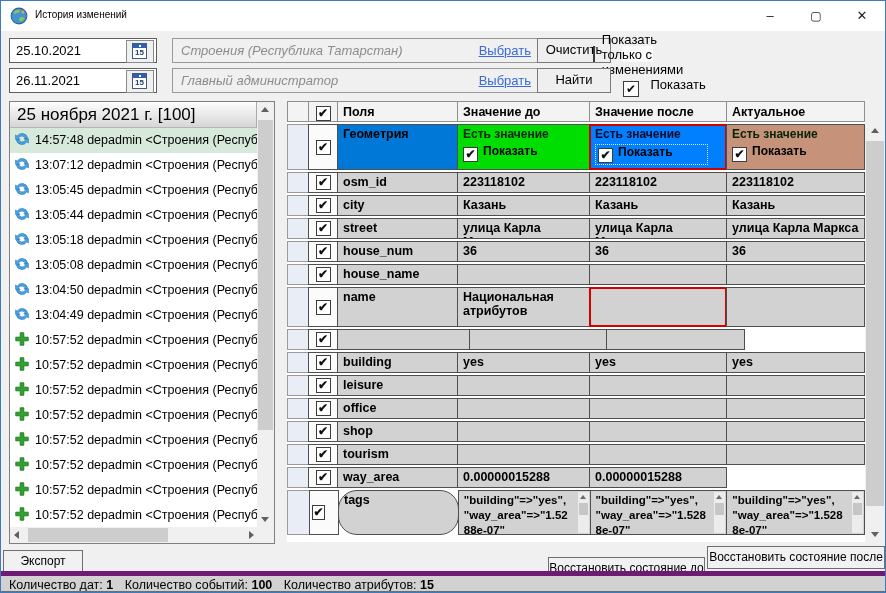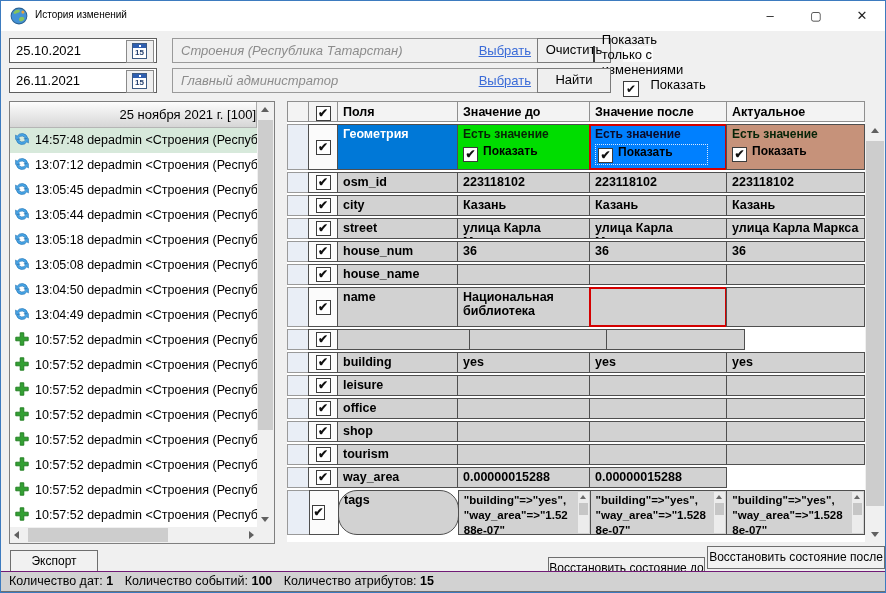--- a/index.html
+++ b/index.html
@@ -31,52 +31,52 @@
   .chkrow{left:622px;height:16px;}
   .chkrow.c1{top:45px;} .chkrow.c2{top:75px;}
   .cb{display:inline-block;width:14px;height:14px;border:1px solid #3c3c3c;background:#fff;box-sizing:content-box;
       vertical-align:-3px;text-align:center;line-height:14px;font-size:12px;color:#101010;}
   .cb.checked::before{content:"\2714";}
   .chklabel{margin-left:7px;font-size:13px;vertical-align:1px;}
   
   .events{left:8px;top:100px;width:266px;height:443px;border:1px solid #7f7f7f;background:#fff;box-sizing:border-box;}
   .ev-head{left:0;top:0;width:247px;height:26px;background:linear-gradient(#fdfdfd,#d6d6d6);
            border-right:1px solid #ababab;border-bottom:1px solid #b5b5b5;box-sizing:border-box;
-           font-size:13px;line-height:25px;padding-left:7px;text-align:right;}
+           font-size:17px;line-height:25px;padding-left:7px;}
   .ev-list{left:0;top:26px;width:247px;height:399px;overflow:hidden;}
   .ev-item{height:25px;line-height:25px;white-space:nowrap;overflow:hidden;padding-left:4px;font-size:12.5px;}
   .ev-item.selected{background:#d7e9db;}
   .ev-ic{display:inline-block;width:16px;height:16px;vertical-align:-3px;margin-right:5px;}
   .ev-vscroll{right:0;top:0;width:17px;height:425px;background:#f0f0f0;}
   .ev-hscroll{left:0;bottom:0;width:249px;height:16px;background:#f0f0f0;}
   .sb-btn{width:16px;height:16px;position:absolute;}
   .tri{position:absolute;width:0;height:0;border:4px solid transparent;}
   .tri.up{left:4px;top:5px;border-bottom:5px solid #606060;border-top:none;}
   .tri.down{left:4px;top:6px;border-top:5px solid #606060;border-bottom:none;}
   .tri.left{left:4px;top:4px;border-right:5px solid #606060;border-left:none;}
   .tri.right{left:6px;top:4px;border-left:5px solid #606060;border-right:none;}
   .ev-vthumb{left:1px;top:18px;width:15px;height:310px;background:#cdcdcd;}
   .ev-hthumb{left:18px;top:1px;width:140px;height:14px;background:#cdcdcd;}
   .corner{right:0;bottom:0;width:17px;height:16px;background:#f0f0f0;}
-  .export{left:9px;top:549px;width:88px;height:24px;border:1px solid #6e6e6e;background:#f1f1f1;
+  .export{left:2px;top:549px;width:80px;height:24px;border:1px solid #6e6e6e;background:#f1f1f1;
           text-align:center;line-height:22px;font-size:13px;box-sizing:border-box;}
   
   .grid{left:286px;top:100px;width:578px;height:441px;overflow:hidden;background:#fff;font-weight:bold;}
   .trow{display:flex;margin-top:2px;}
   .trow.hdr{margin-top:0;}
   .tc{box-sizing:border-box;border:1px solid #4f4f4f;background:#d2d2d2;padding:2px 5px;font-size:12.5px;
       overflow:hidden;margin-left:-1px;position:relative;}
   .trow .tc:first-child{margin-left:0;}
   .hdr .tc{background:#f3f3f3;border-color:#8f8f8f;padding-top:3px;}
   .c0{width:22px;background:#e9eef6;border-color:#9a9a9a;padding:0;}
   .hdr .c0{background:#f3f3f3;}
   .c1{width:30px;background:#fbfbfb;padding:0;display:flex;align-items:center;justify-content:center;}
   .c2{width:121px;} .c3{width:133px;} .c4{width:138px;} .c5{width:139px;}
   .h21{height:21px;} .h40{height:40px;} .h46{height:46px;} .h45{height:45px;}
-  .cell-blue{background:#0078d7;color:#ffffff;}
+  .cell-blue{background:#0078d7;color:#000000;}
   .cell-green{background:#00dd00;}
   .cell-after-blue{background:#0080ff;border:2px solid #d40000;padding:1px 4px;}
   .cell-tan{background:#c6927a;}
   .redcell{border:2px solid #d40000;padding:1px 4px;}
   .geo-line1{font-size:12px;line-height:14px;color:#072407;}
   .cell-after-blue .geo-line1,.cell-blue .geo-line1{color:#0a0a28;}
   .geo-line2{margin-top:3px;font-size:12px;}
   .geo-line2 .cb{width:13px;height:13px;line-height:13px;vertical-align:-3px;}
   .geo-line2 .lbl{margin-left:5px;}
   .focus-dotted{display:inline-block;border:1px dotted #dce8ff;padding:0 34px 1px 2px;}
@@ -87,21 +87,21 @@
                  border-bottom:4px solid #6a6a6a;border-top:none;}
   .mini-thumb{position:absolute;left:1px;top:11px;width:9px;height:12px;background:#c6c6c6;}
   .grid-vscroll{left:864px;top:122px;width:20px;height:419px;background:#f0f0f0;}
   .gv-thumb{left:1px;top:18px;width:18px;height:365px;background:#cdcdcd;}
   .gv-up{left:2px;top:0;} .gv-down{left:2px;bottom:0;}
   
   .restore1{left:547px;top:556px;width:157px;height:23px;}
   .restore2{left:706px;top:545px;width:178px;height:23px;}
   .footbtn{border:1px solid #6e6e6e;background:#f1f1f1;box-sizing:border-box;text-align:center;
            line-height:21px;font-size:12px;white-space:nowrap;}
-  .status{left:0;top:570px;width:100%;height:20px;background:#d2d2d2;border-top:1px solid #701a75;
+  .status{left:0;top:570px;width:100%;height:20px;background:#d2d2d2;border-top:5px solid #701a75;
           line-height:19px;padding-left:8px;font-size:12.5px;box-sizing:border-box;}
   .status b{margin-right:8px;}
   .bottomstrip{left:0;top:590px;width:100%;height:3px;background:#6e6e6e;}
 </style>
 </head>
 <body>
 
 <div id="win">
 
   <div class="abs titlebar">
@@ -325,21 +325,21 @@
           <div class="tc c3 h21"></div>
           <div class="tc c4 h21"></div>
           <div class="tc c5 h21"></div>
         </div>
         <div class="trow">
           <div class="tc c0 h40"></div>
           <div class="tc c1 h40">
             <span class="cb checked" style="width: 13px; height: 13px; line-height: 13px;"></span>
           </div>
           <div class="tc c2 h40">name</div>
-          <div class="tc c3 h40">Национальная библиотека</div>
+          <div class="tc c3 h40">Национальная атрибутов</div>
           <div class="tc c4 h40 redcell"></div>
           <div class="tc c5 h40"></div>
         </div>
         <div class="trow">
           <div class="tc c0 h21"></div>
           <div class="tc c1 h21">
             <span class="cb checked" style="width: 13px; height: 13px; line-height: 13px;"></span>
           </div>
           <div class="tc c3 h21"></div>
           <div class="tc c4 h21"></div>

